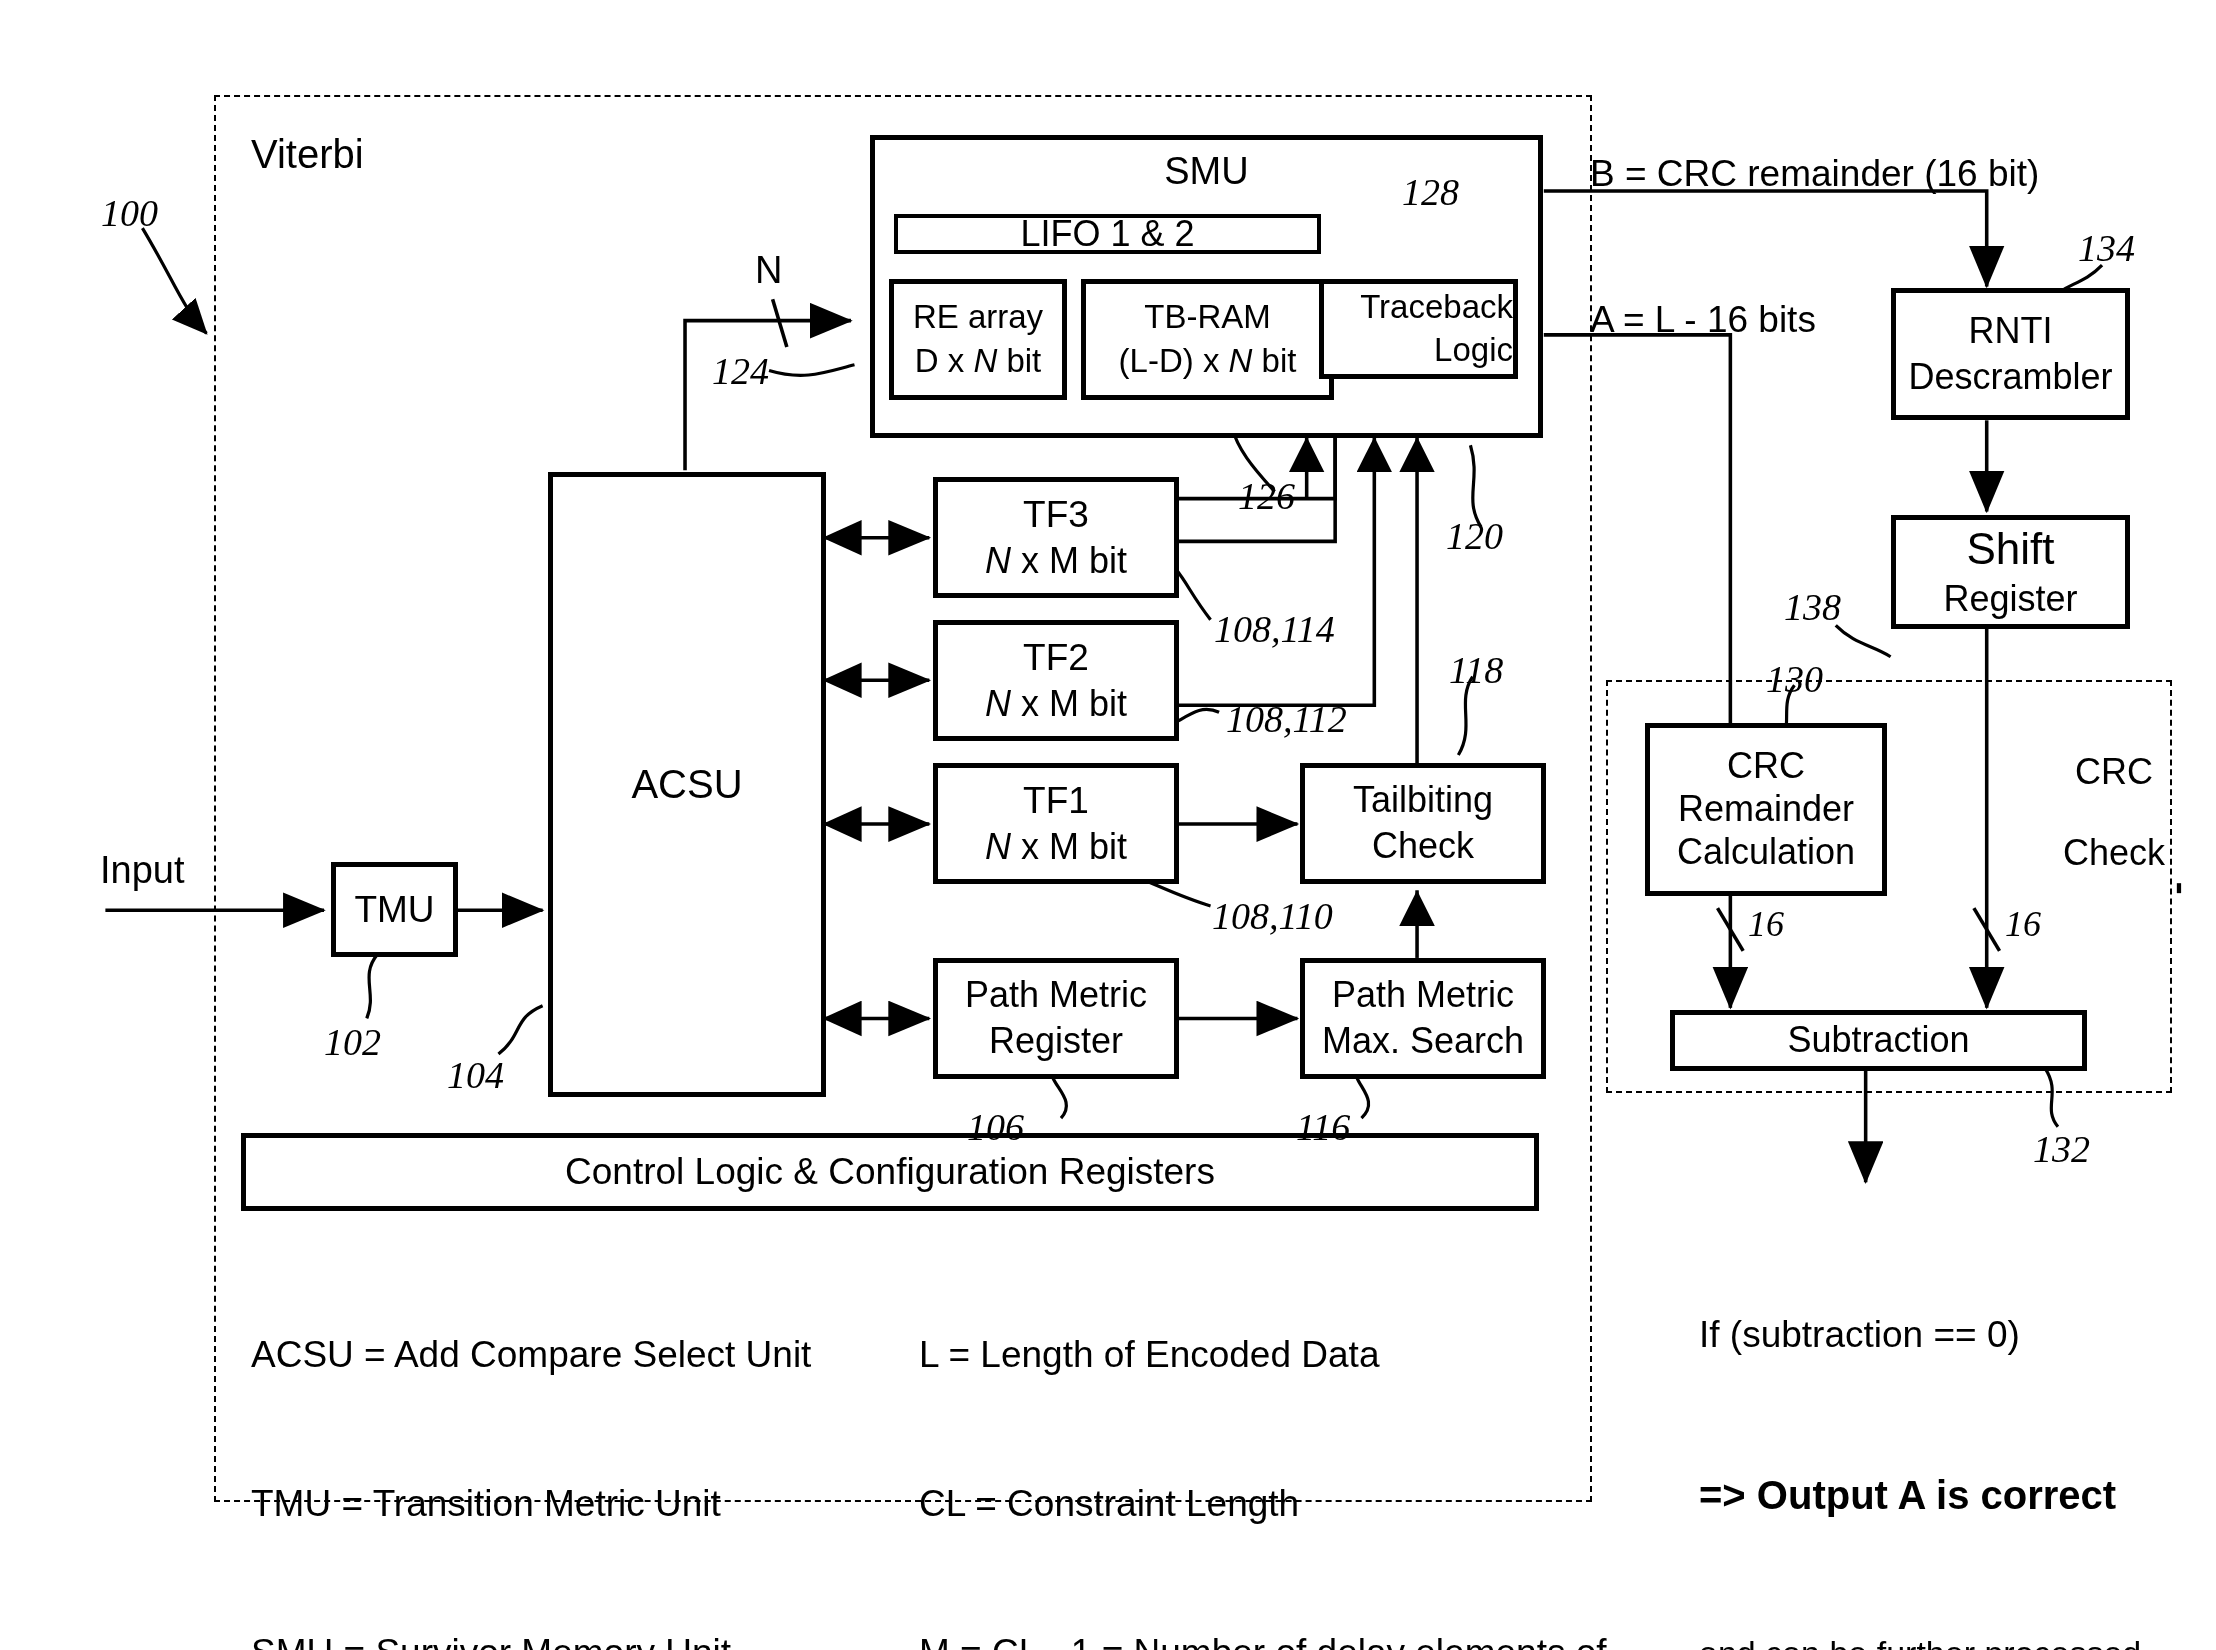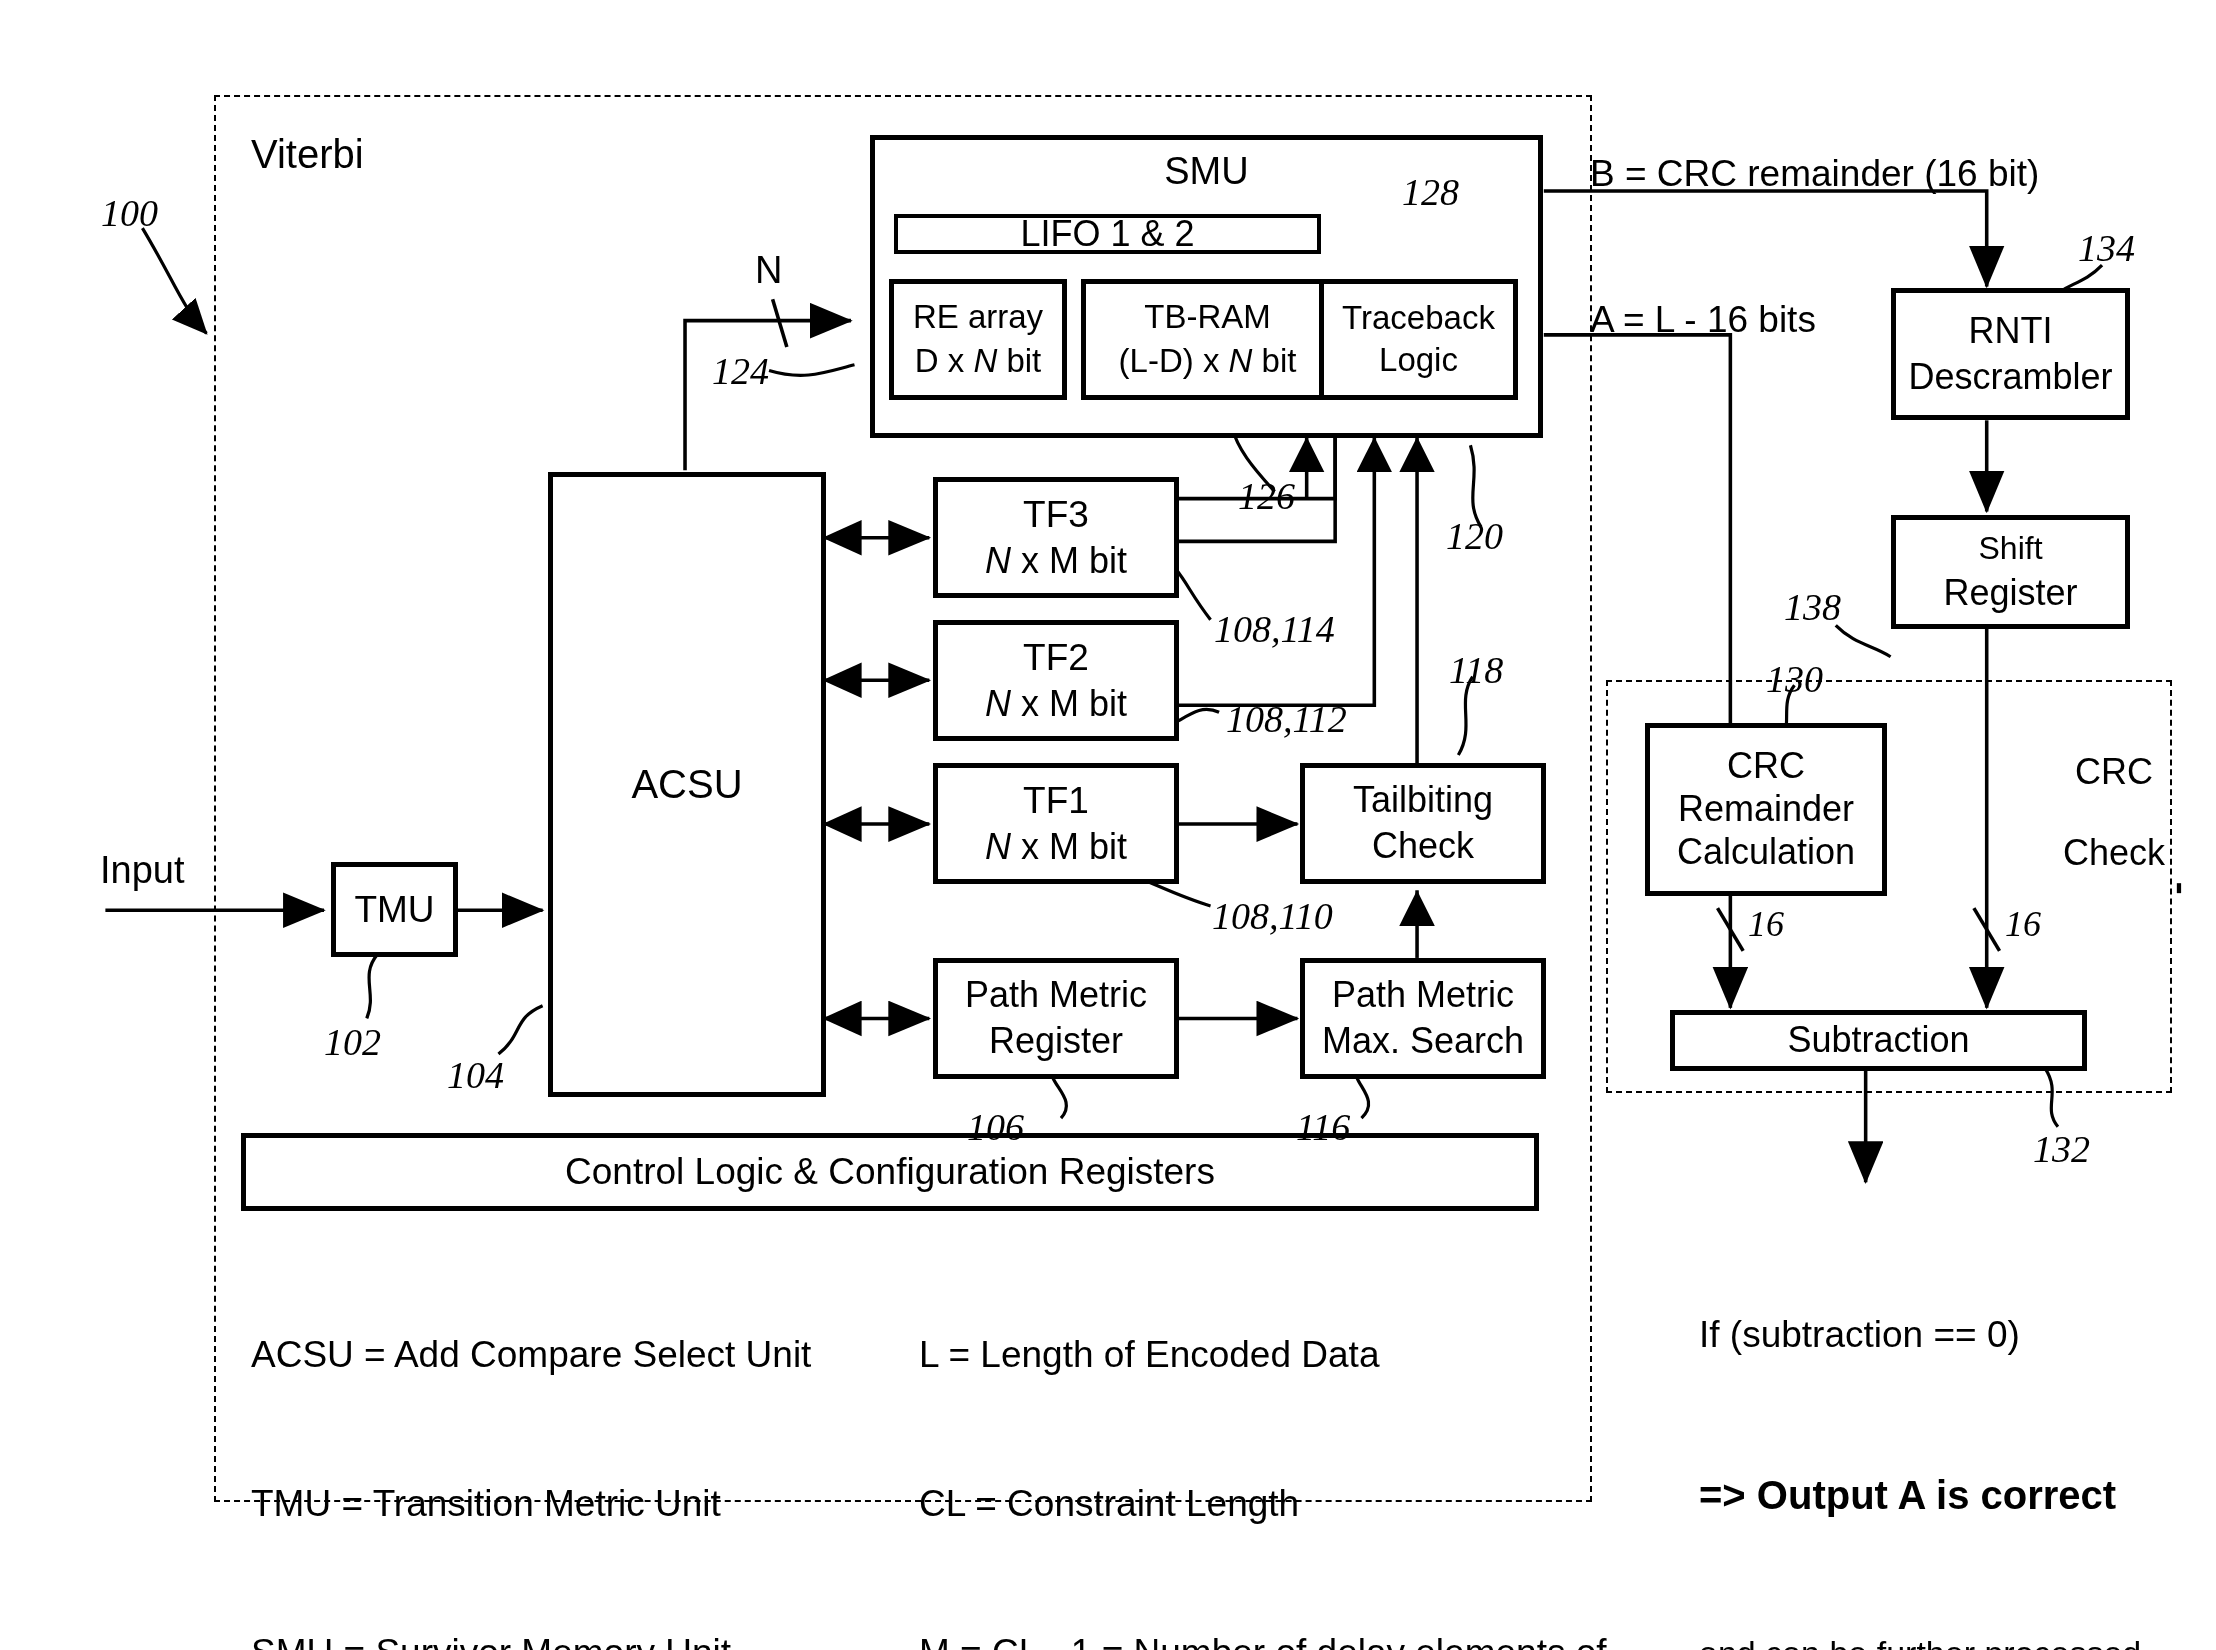--- a/index.html
+++ b/index.html
@@ -153,21 +153,21 @@
     </span>
   </div>
 
   <div class="box" style="left:1081px;top:279px;width:253px;height:121px;">
     <span class="ln" style="font-size:33px;">TB-RAM</span>
     <span class="ln" style="font-size:33px;margin-top:7.1px;">
       <span>(L-D) x </span><span class="ital">N</span><span> bit</span>
     </span>
   </div>
 
-  <div class="box" style="left:1319px;top:279px;width:199px;height:121px;">
+  <div class="box" style="left:1319px;top:279px;width:199px;height:100px;align-items:flex-end;">
     <span class="ln" style="font-size:33px;">Traceback</span>
     <span class="ln" style="font-size:33px;margin-top:5.7px;">Logic</span>
   </div>
 
   <div class="box" style="left:548px;top:472px;width:278px;height:625px;">
     <span class="ln" style="font-size:40px;">ACSU</span>
   </div>
 
   <div class="box" style="left:331px;top:862px;width:127px;height:95px;">
     <span class="ln" style="font-size:37px;">TMU</span>
@@ -212,21 +212,21 @@
   <div class="box" style="left:241px;top:1133px;width:1298px;height:78px;">
     <span class="ln" style="font-size:37px;">Control Logic &amp; Configuration Registers</span>
   </div>
 
   <div class="box" style="left:1891px;top:288px;width:239px;height:132px;">
     <span class="ln" style="font-size:36px;">RNTI</span>
     <span class="ln" style="font-size:36px;margin-top:5.7px;">Descrambler</span>
   </div>
 
   <div class="box" style="left:1891px;top:515px;width:239px;height:114px;">
-    <span class="ln" style="font-size:32px;">Shift</span>
+    <span class="ln" style="font-size:44px;">Shift</span>
     <span class="ln" style="font-size:36px;margin-top:5.7px;">Register</span>
   </div>
 
   <div class="box" style="left:1645px;top:723px;width:242px;height:173px;">
     <span class="ln" style="font-size:36px;">CRC</span>
     <span class="ln" style="font-size:36px;margin-top:2.8px;">Remainder</span>
     <span class="ln" style="font-size:36px;margin-top:2.8px;">Calculation</span>
   </div>
 
   <div class="box" style="left:1670px;top:1010px;width:417px;height:61px;">

